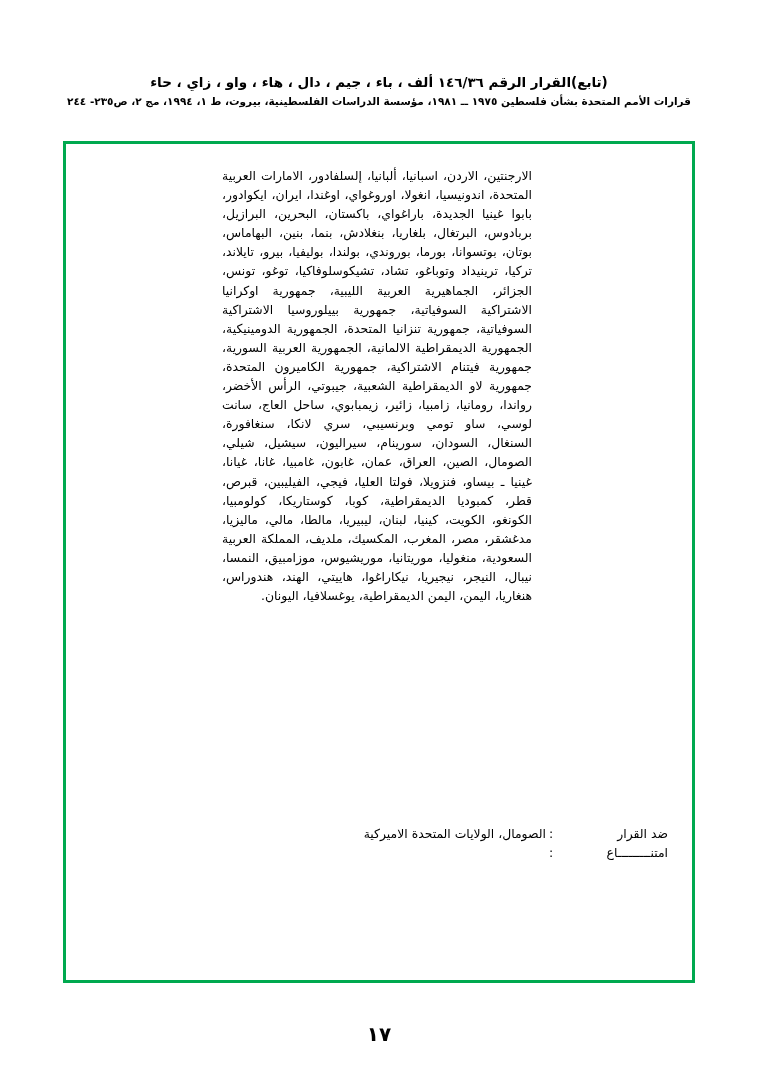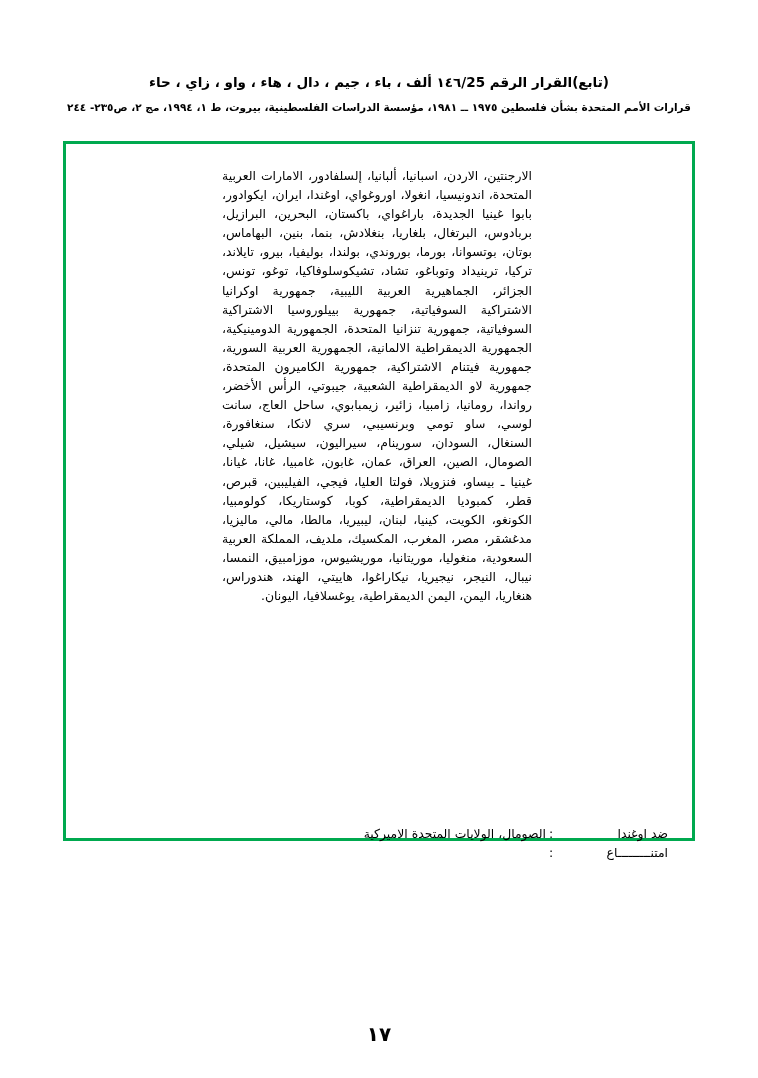--- a/index.html
+++ b/index.html
@@ -29,28 +29,28 @@
     font-weight: bold;
     letter-spacing: 0px;
     line-height: 1.5;
     direction: rtl;
   }
   .header-sub {
     font-size: 10.5px;
     font-weight: bold;
     line-height: 1.5;
     direction: rtl;
-    margin-top: 8px;
+    margin-top: 2px;
   }
   .frame {
     position: absolute;
     top: 141px;
     right: 63px;
     left: 63px;
-    height: 700px;
+    height: 842px;
     border: 3px solid #00a94f;
     box-sizing: border-box;
     background: #ffffff;
   }
   .body-text {
     position: absolute;
     top: 22px;
     right: 160px;
     width: 310px;
     direction: rtl;
@@ -106,34 +106,34 @@
     font-size: 20px;
     font-weight: bold;
   }
 </style>
 </head>
 <body>
 
 <div class="page">
 
   <div class="header">
-    <div class="header-title">(تابع)القرار الرقم ١٤٦/25 ألف ، باء ، جيم ، دال ، هاء ، واو ، زاي ، حاء</div>
+    <div class="header-title">(تابع)القرار الرقم ١٤٦/٣٦ ألف ، باء ، جيم ، دال ، هاء ، واو ، زاي ، حاء</div>
     <div class="header-sub">قرارات الأمم المتحدة بشأن فلسطين ١٩٧٥ ــ ١٩٨١، مؤسسة الدراسات الفلسطينية، بيروت، ط ١، ١٩٩٤، مج ٢، ص٢٣٥- ٢٤٤</div>
   </div>
 
   <div class="frame">
 
     <div class="body-text">
       <p>الارجنتين، الاردن، اسبانيا، ألبانيا، إلسلفادور، الامارات العربية المتحدة، اندونيسيا، انغولا، اوروغواي، اوغندا، ايران، ايكوادور، بابوا غينيا الجديدة، باراغواي، باكستان، البحرين، البرازيل، بربادوس، البرتغال، بلغاريا، بنغلادش، بنما، بنين، البهاماس، بوتان، بوتسوانا، بورما، بوروندي، بولندا، بوليفيا، بيرو، تايلاند، تركيا، ترينيداد وتوباغو، تشاد، تشيكوسلوفاكيا، توغو، تونس، الجزائر، الجماهيرية العربية الليبية، جمهورية اوكرانيا الاشتراكية السوفياتية، جمهورية بييلوروسيا الاشتراكية السوفياتية، جمهورية تنزانيا المتحدة، الجمهورية الدومينيكية، الجمهورية الديمقراطية الالمانية، الجمهورية العربية السورية، جمهورية فيتنام الاشتراكية، جمهورية الكاميرون المتحدة، جمهورية لاو الديمقراطية الشعبية، جيبوتي، الرأس الأخضر، رواندا، رومانيا، زامبيا، زائير، زيمبابوي، ساحل العاج، سانت لوسي، ساو تومي وبرنسيبي، سري لانكا، سنغافورة، السنغال، السودان، سورينام، سيراليون، سيشيل، شيلي، الصومال، الصين، العراق، عمان، غابون، غامبيا، غانا، غيانا، غينيا ـ بيساو، فنزويلا، فولتا العليا، فيجي، الفيليبين، قبرص، قطر، كمبوديا الديمقراطية، كوبا، كوستاريكا، كولومبيا، الكونغو، الكويت، كينيا، لبنان، ليبيريا، مالطا، مالي، ماليزيا، مدغشقر، مصر، المغرب، المكسيك، ملديف، المملكة العربية السعودية، منغوليا، موريتانيا، موريشيوس، موزامبيق، النمسا، نيبال، النيجر، نيجيريا، نيكاراغوا، هاييتي، الهند، هندوراس، هنغاريا، اليمن، اليمن الديمقراطية، يوغسلافيا، اليونان.</p>
     </div>
 
     <div class="votes">
 
       <div class="vote-row">
-        <div class="vote-label">ضد اوغندا</div>
+        <div class="vote-label">ضد القرار</div>
         <div class="vote-colon">:</div>
         <div class="vote-value">
           <p>الصومال، الولايات المتحدة الاميركية</p>
         </div>
       </div>
 
       <div class="vote-row">
         <div class="vote-label">امتنـــــــــاع</div>
         <div class="vote-colon">:</div>
       </div>

